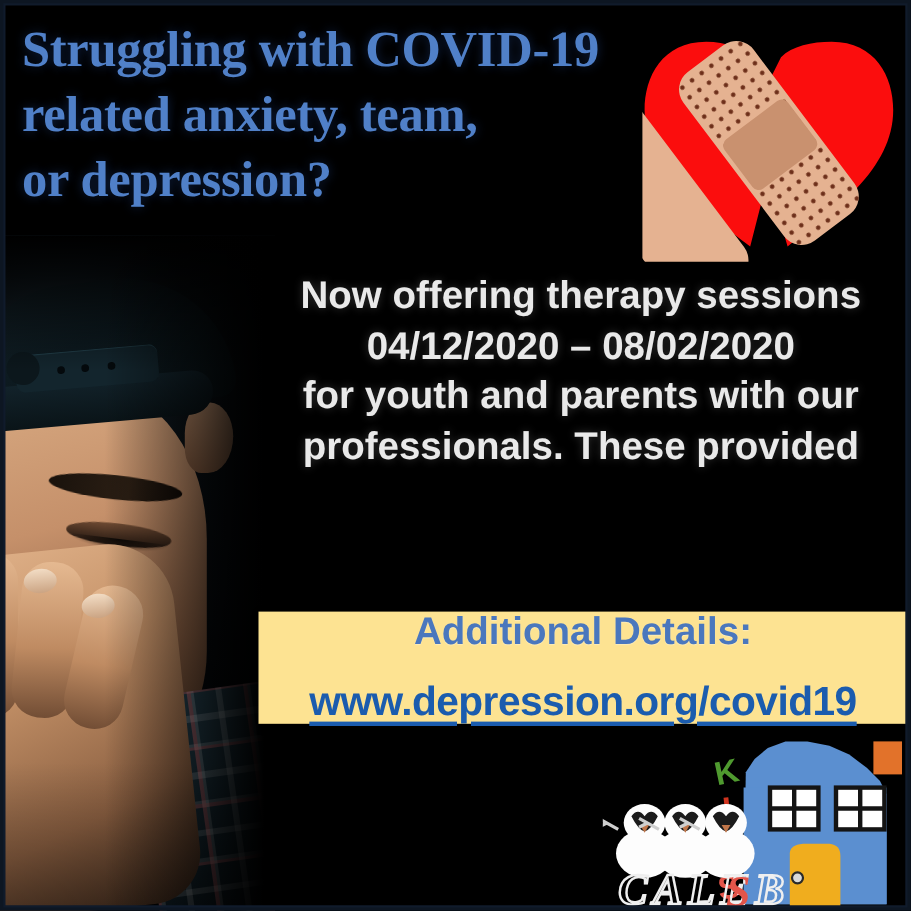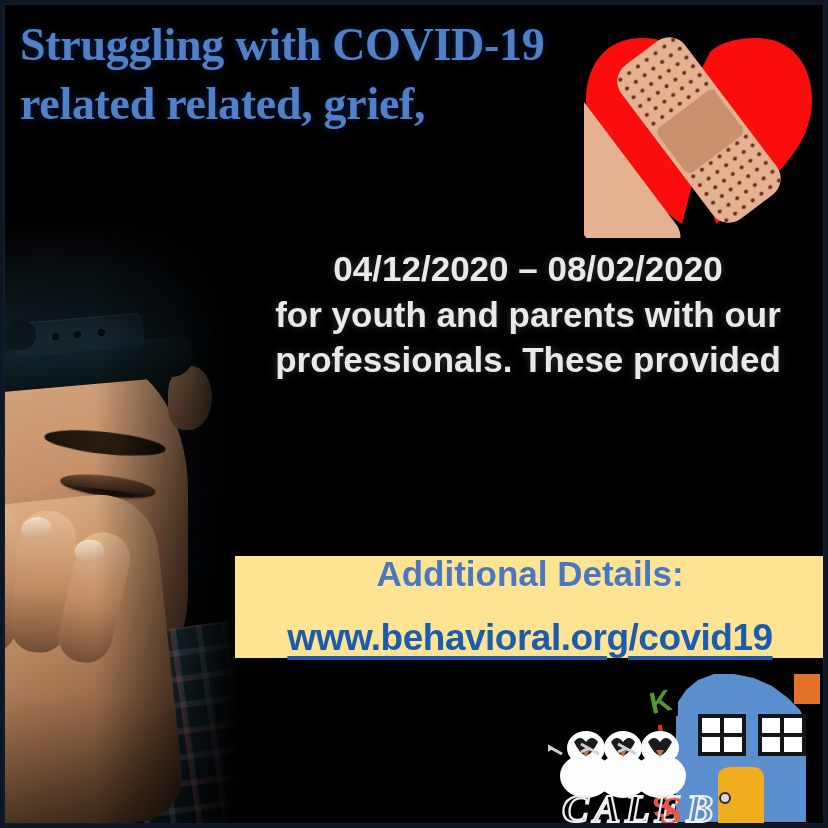--- a/index.html
+++ b/index.html
@@ -203,32 +203,34 @@
         </g>
         <rect x="75" y="8" width="80" height="192" rx="20" fill="#e5b291"></rect>
         <rect x="75" y="8" width="80" height="192" rx="20" fill="url(#holes)"></rect>
         <rect x="79" y="78" width="72" height="56" rx="7" fill="#c9916f"></rect>
       </g>
     </svg>
   </div>
 
   <div id="headline">
     <div>Struggling with COVID-19</div>
-    <div>related related, grief,</div>
+    <div>related anxiety, team,</div>
+    <div>or depression?</div>
   </div>
 
   <div id="body-copy">
+    <div>Now offering therapy sessions</div>
     <div>04/12/2020 – 08/02/2020</div>
     <div>for youth and parents with our</div>
     <div>professionals. These provided</div>
   </div>
 
   <div id="details-banner">
     <div id="details-title">Additional Details:</div>
-    <a id="details-url" href="#">www.behavioral.org/covid19</a>
+    <a id="details-url" href="#">www.depression.org/covid19</a>
   </div>
 
   <div id="logo">
     <svg width="280" height="156" viewBox="0 0 280 156">
 
       <g>
         <path d="M130 30 L138 18 L150 8 L166 2 L186 2 L206 6 L224 14 L240 26 L252 38 L258 50
                  L258 150 L128 150 Z" fill="#5b8fd0"></path>
         <path d="M128 44 L128 150 L258 150 L258 44 Z" fill="#5b8fd0"></path>
         <rect x="246" y="2" width="26" height="30" fill="#e2722a"></rect>

